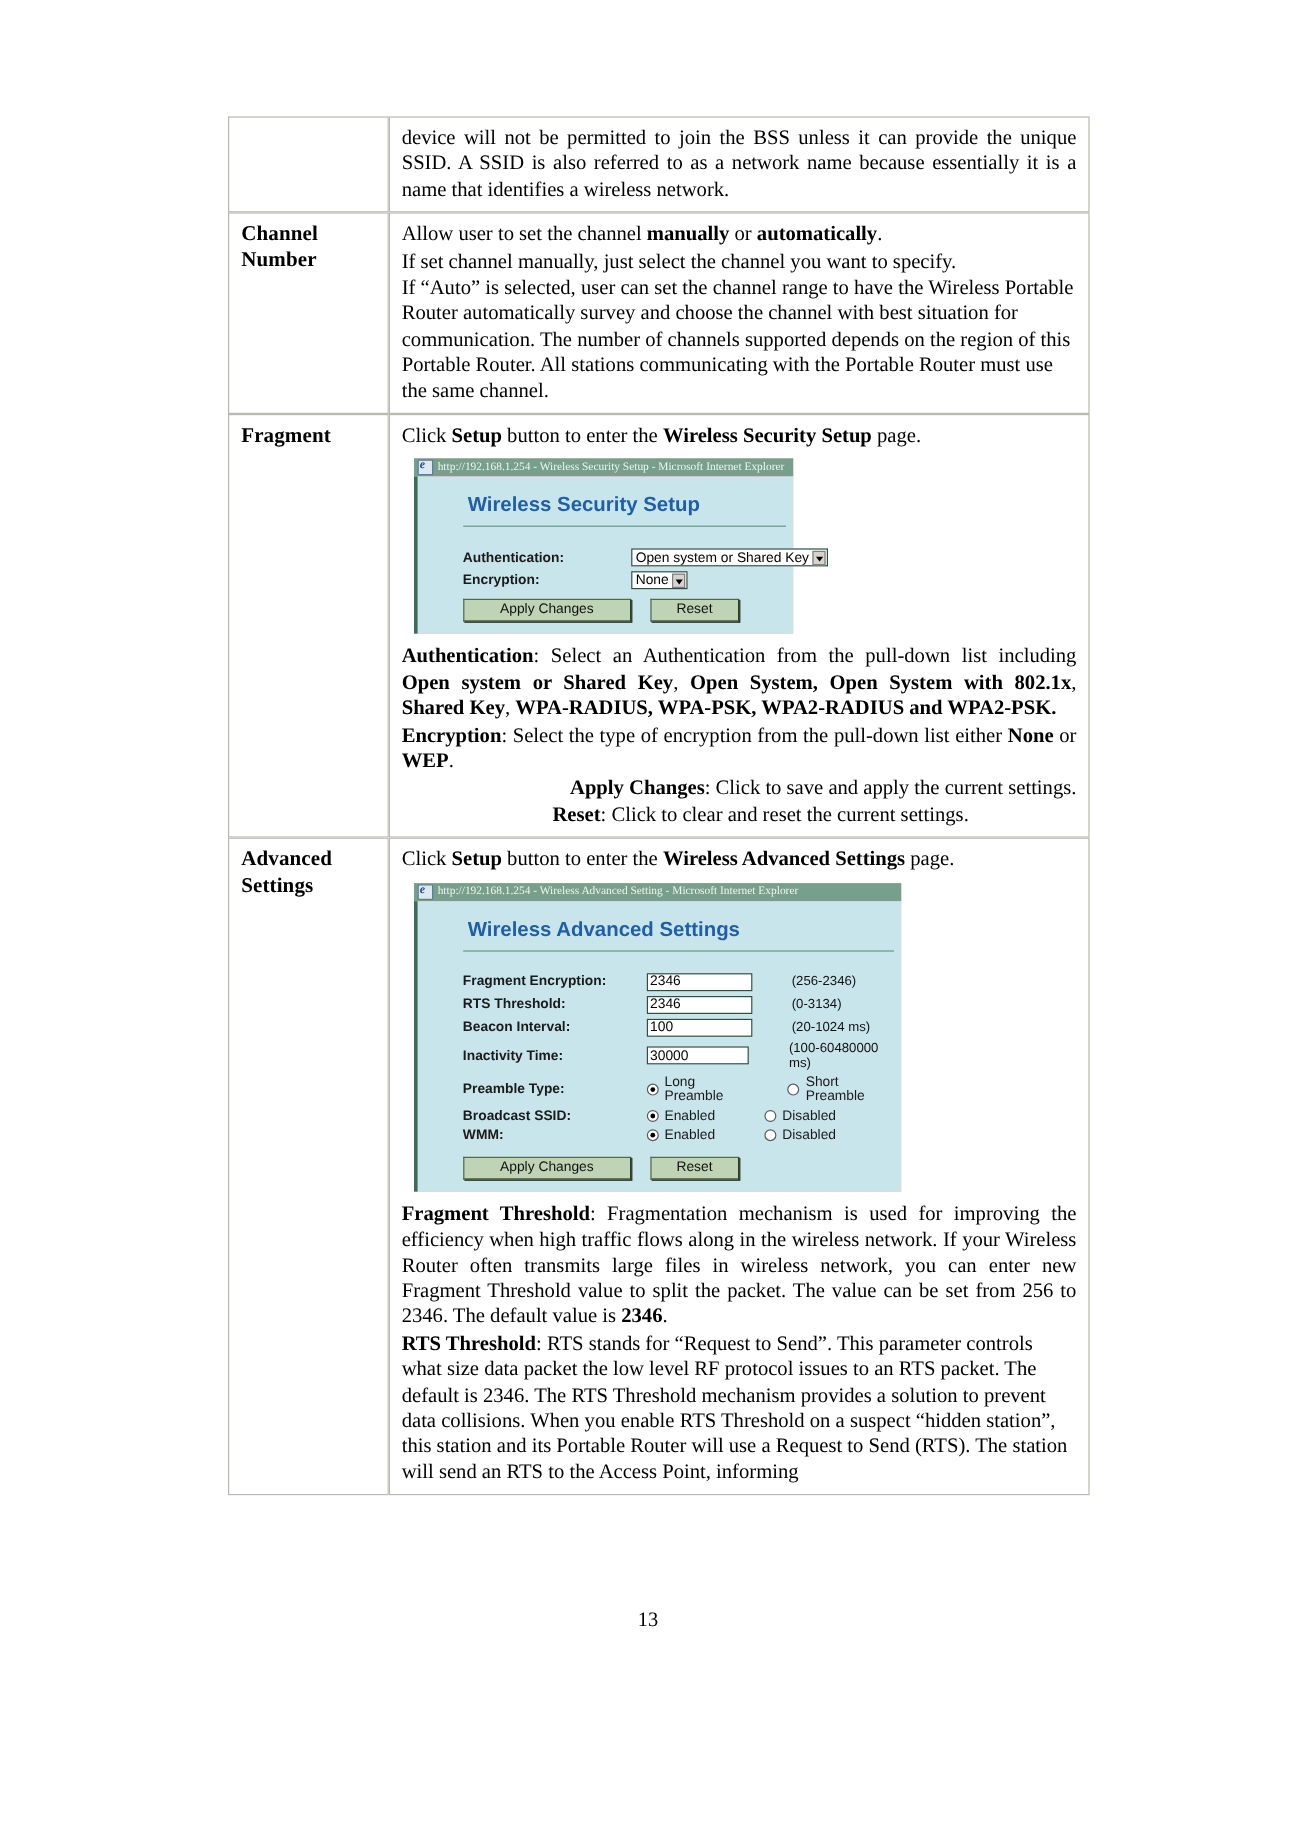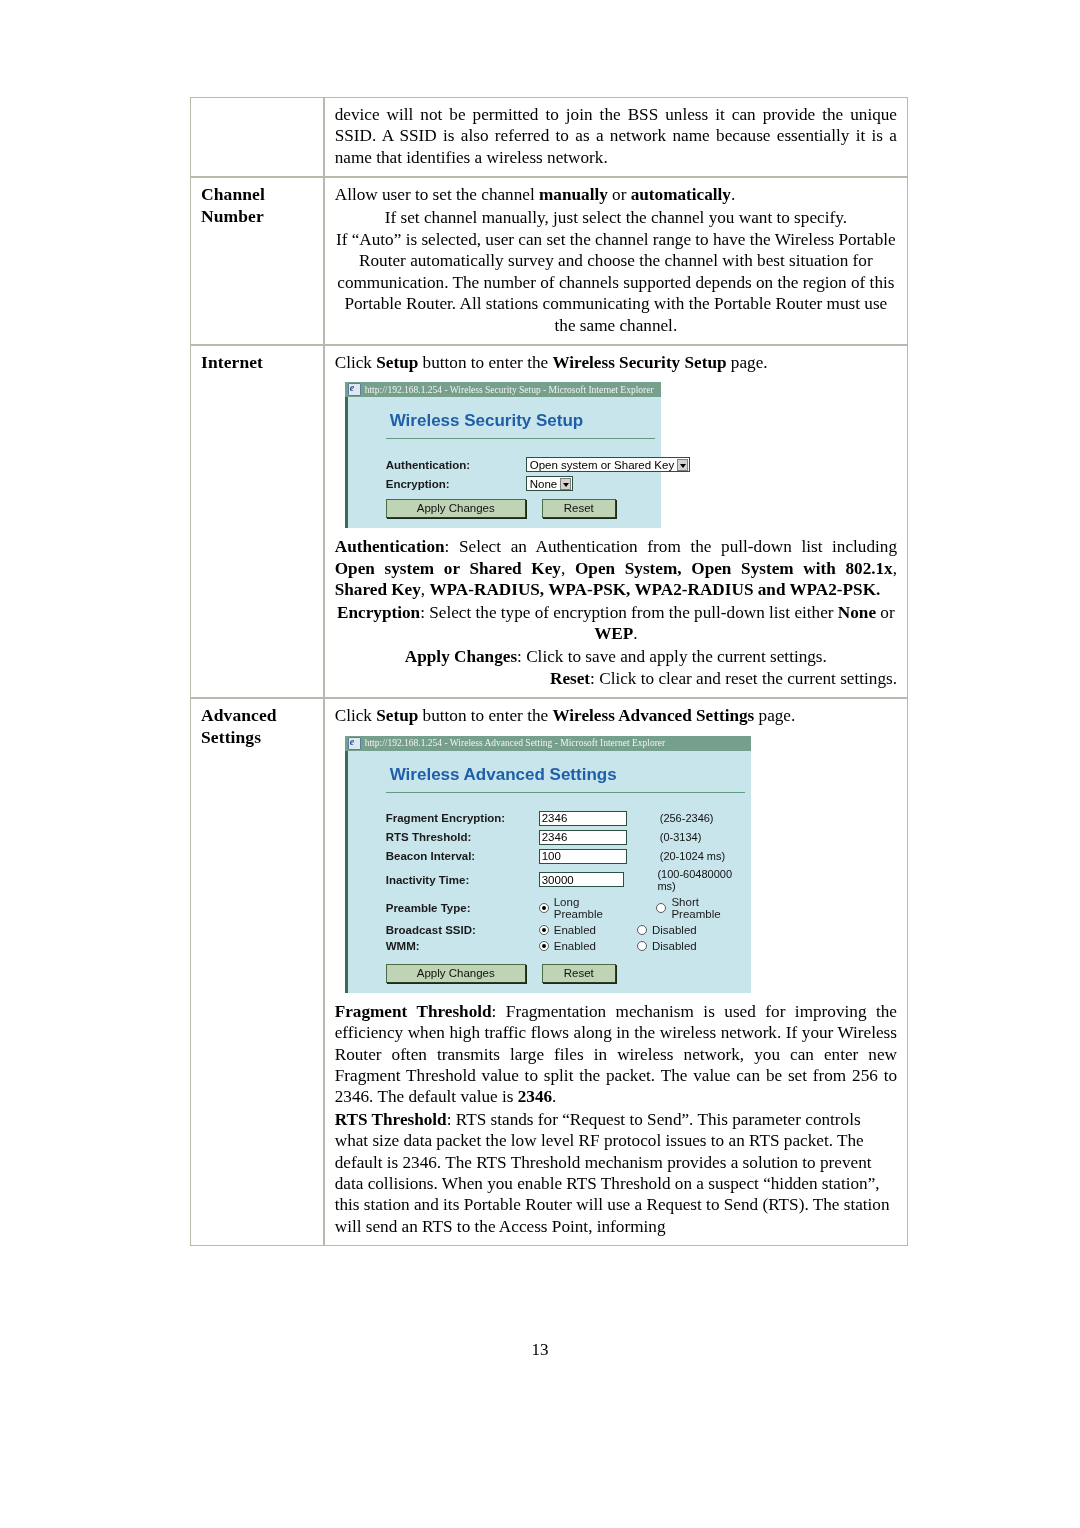--- a/index.html
+++ b/index.html
@@ -53,21 +53,21 @@
   .lbl .l2 { display:block; }
 
   .bodytext {
     font-family: "Liberation Serif", serif;
     font-size: 17.2px;
     line-height: 21.4px;
     text-align: left;
   }
   .bodytext.just { text-align: justify; }
   .bodytext p { margin: 0 0 0 0; }
-  .bodytext p + p { margin-top: 1px; text-align: center; }
+  .bodytext p + p { margin-top: 1px; }
   b, strong { font-weight: bold; }
 
   .pagenum {
     position: absolute;
     left: 0;
     top: 1340px;
     width: 1080px;
     text-align: center;
     font-family: "Liberation Serif", serif;
     font-size: 17px;
@@ -288,21 +288,21 @@
               <span>Allow user to set the channel </span><b>manually</b><span> or </span><b>automatically</b><span>.</span>
             </p>
             <p>If set channel manually, just select the channel you want to specify.</p>
             <p>If “Auto” is selected, user can set the channel range to have the Wireless Portable Router automatically survey and choose the channel with best situation for communication. The number of channels supported depends on the region of this Portable Router. All stations communicating with the Portable Router must use the same channel.</p>
           </div>
         </td>
       </tr>
 
       <tr>
         <td>
-          <div class="lbl">Internet</div>
+          <div class="lbl">Fragment</div>
         </td>
         <td>
 
           <div class="bodytext">
             <p>
               <span>Click </span><b>Setup</b><span> button to enter the </span><b>Wireless Security Setup</b><span> page.</span>
             </p>
           </div>
 
           <div class="ie-window" style="width:316px;">
@@ -340,24 +340,24 @@
             </div>
           </div>
 
           <div class="bodytext just" style="margin-top:8px;">
             <p>
               <b>Authentication</b><span>: Select an Authentication from the pull-down list including </span><b>Open system or Shared Key</b><span>, </span><b>Open System, Open System with 802.1x</b><span>, </span><b>Shared Key</b><span>, </span><b>WPA-RADIUS, WPA-PSK, WPA2-RADIUS and WPA2-PSK.</b>
             </p>
             <p>
               <b>Encryption</b><span>: Select the type of encryption from the pull-down list either </span><b>None</b><span> or </span><b>WEP</b><span>.</span>
             </p>
-            <p style="text-align:center;">
+            <p style="text-align:right;">
               <b>Apply Changes</b><span>: Click to save and apply the current settings.</span>
             </p>
-            <p style="text-align:right;margin-left:36px;">
+            <p style="text-align:center;margin-left:36px;">
               <b>Reset</b><span>: Click to clear and reset the current settings.</span>
             </p>
           </div>
 
         </td>
       </tr>
 
       <tr>
         <td>
           <div class="lbl">

